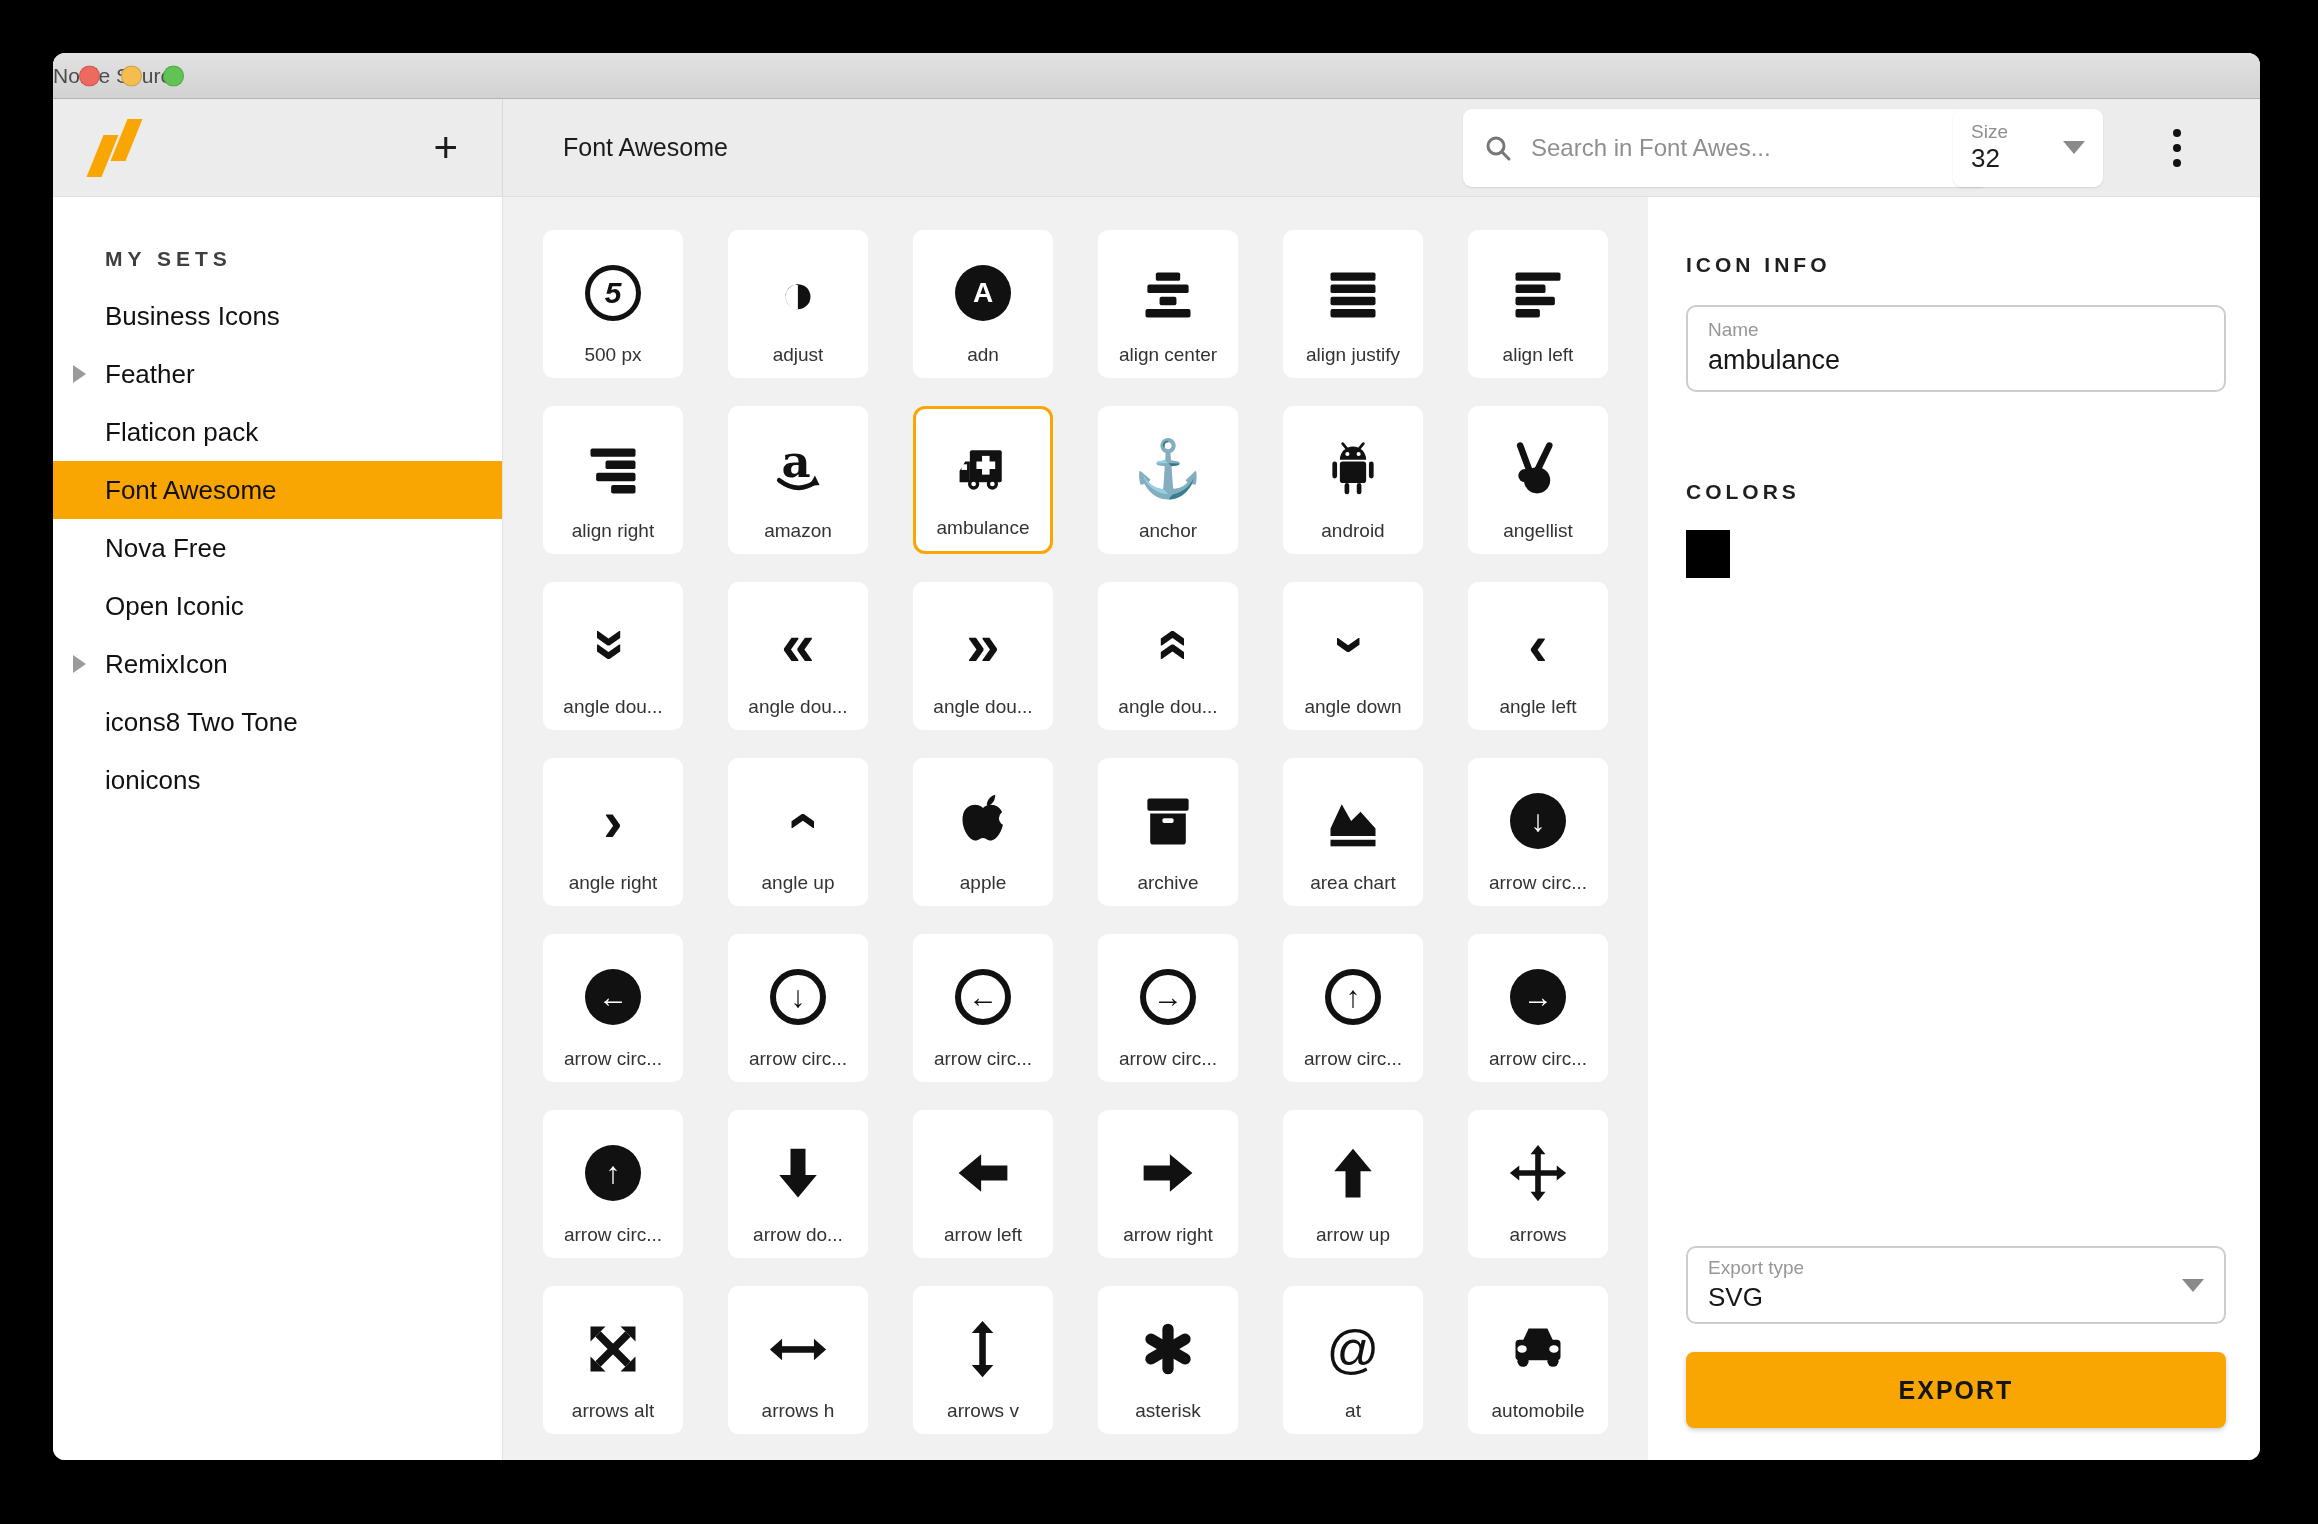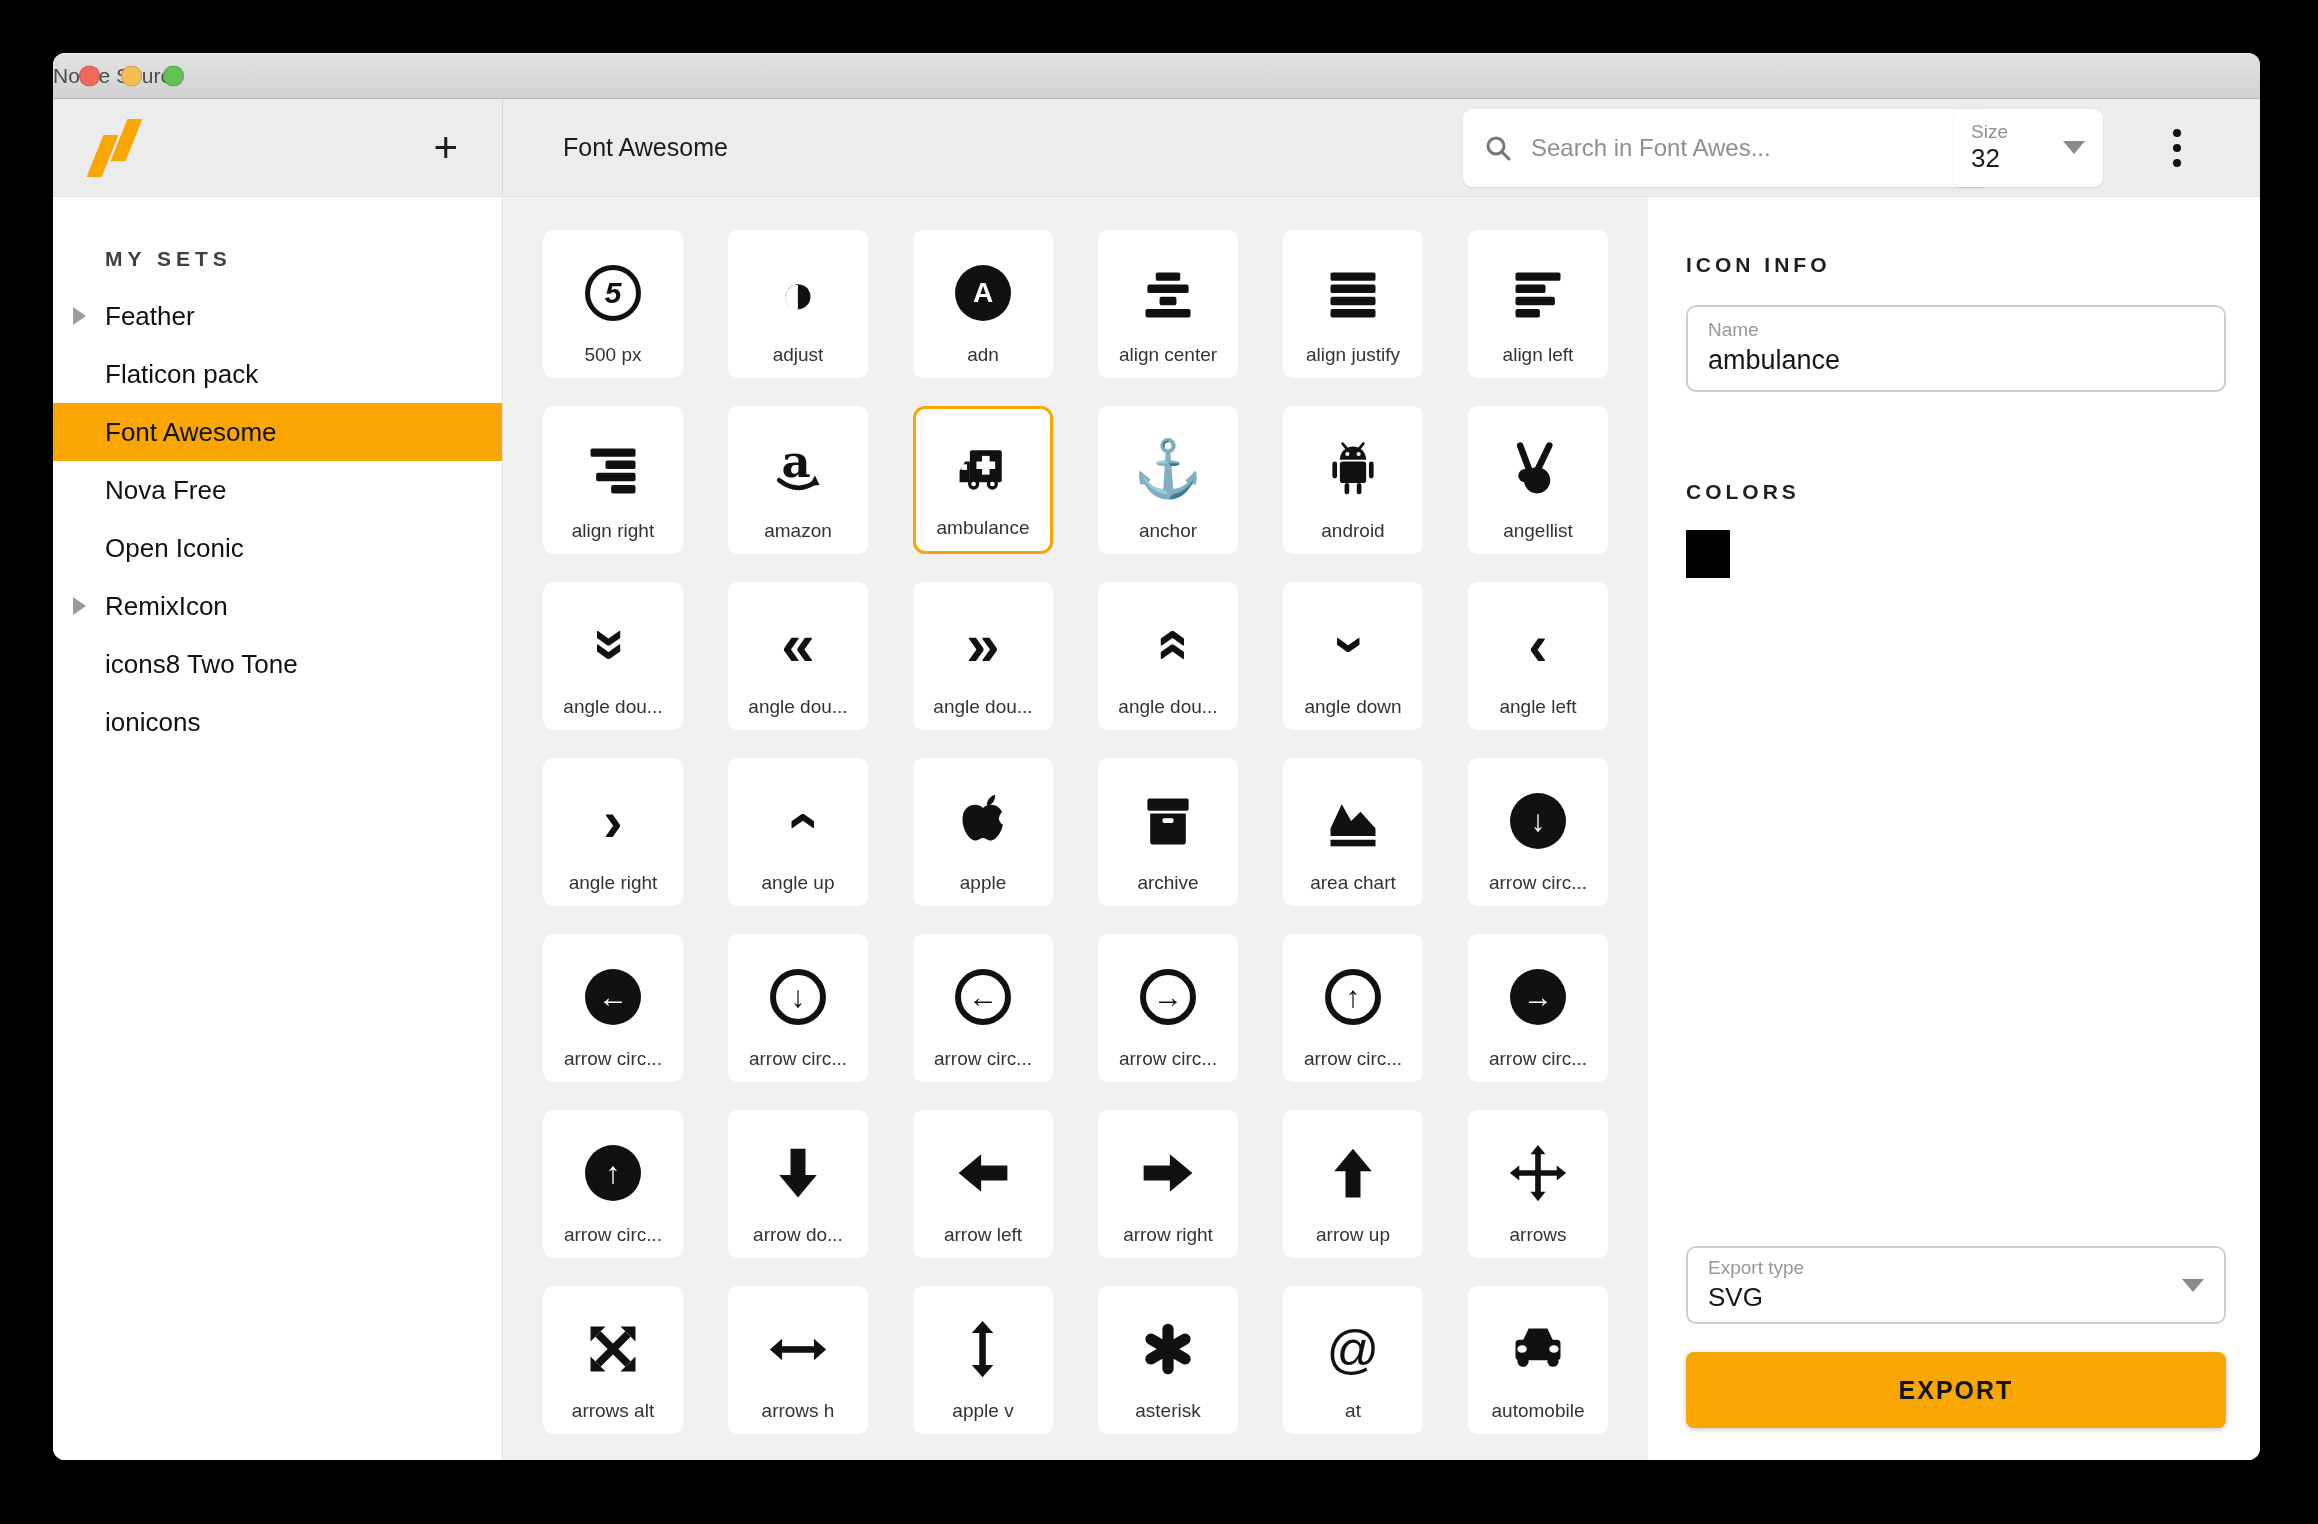--- a/index.html
+++ b/index.html
@@ -146,20 +146,23 @@
       </div>
     </div>
   </div>
 
   <div class="content">
 
     <div class="sidebar">
       <div class="sidebar-section-title">MY SETS</div>
       <div id="sidebar-list">
           <div class="sidebar-item">
+            <span>Business Icons</span>
+          </div>
+          <div class="sidebar-item">
             <span class="expand-caret"></span>
             <span>Feather</span>
           </div>
           <div class="sidebar-item">
             <span>Flaticon pack</span>
           </div>
           <div class="sidebar-item selected">
             <span>Font Awesome</span>
           </div>
           <div class="sidebar-item">
@@ -523,21 +526,21 @@
             <div class="icon-label">arrows h</div>
           </div>
           <div class="icon-cell">
             <div class="icon-holder">
               <svg viewBox="0 0 64 64" width="60" height="60" style="transform:rotate(90deg)">
                 <rect x="13" y="29" width="38" height="7" fill="#111"></rect>
                 <path d="M15 21 L2 32.5 L15 44 Z" fill="#111"></path>
                 <path d="M49 21 L62 32.5 L49 44 Z" fill="#111"></path>
               </svg>
             </div>
-            <div class="icon-label">apple v</div>
+            <div class="icon-label">arrows v</div>
           </div>
           <div class="icon-cell">
             <div class="icon-holder">
               <svg viewBox="0 0 64 64" width="60" height="60">
                 <g transform="translate(32,32)" fill="#111">
                   <rect x="-6" y="-27" width="12" height="54" rx="6"></rect>
                   <rect x="-6" y="-27" width="12" height="54" rx="6" transform="rotate(60)"></rect>
                   <rect x="-6" y="-27" width="12" height="54" rx="6" transform="rotate(120)"></rect>
                 </g>
               </svg>

